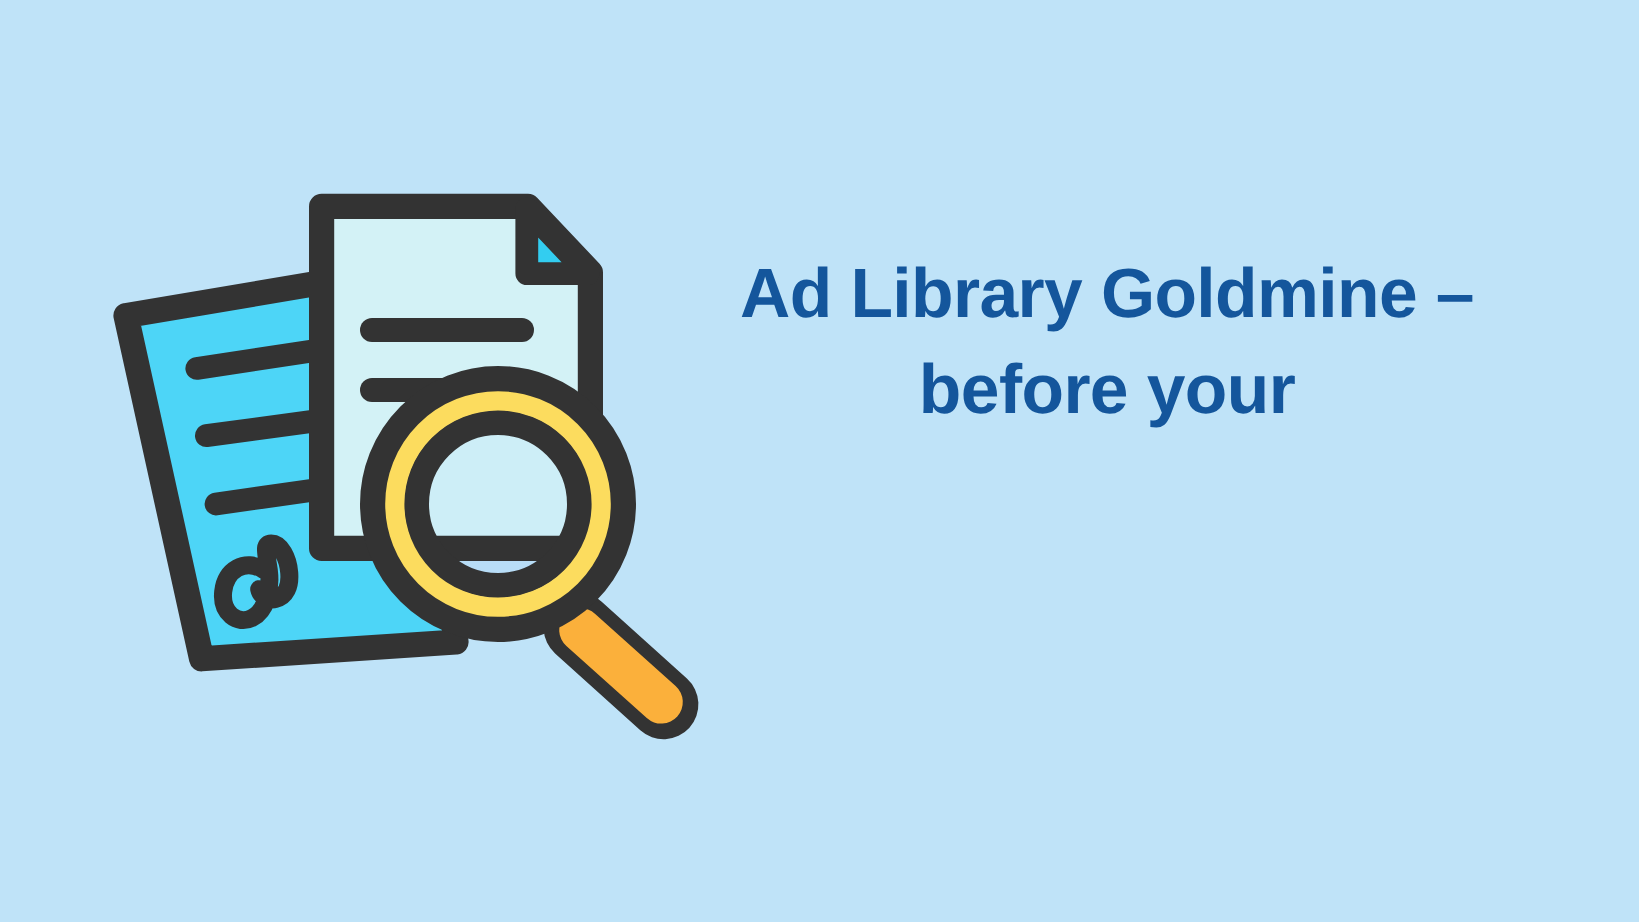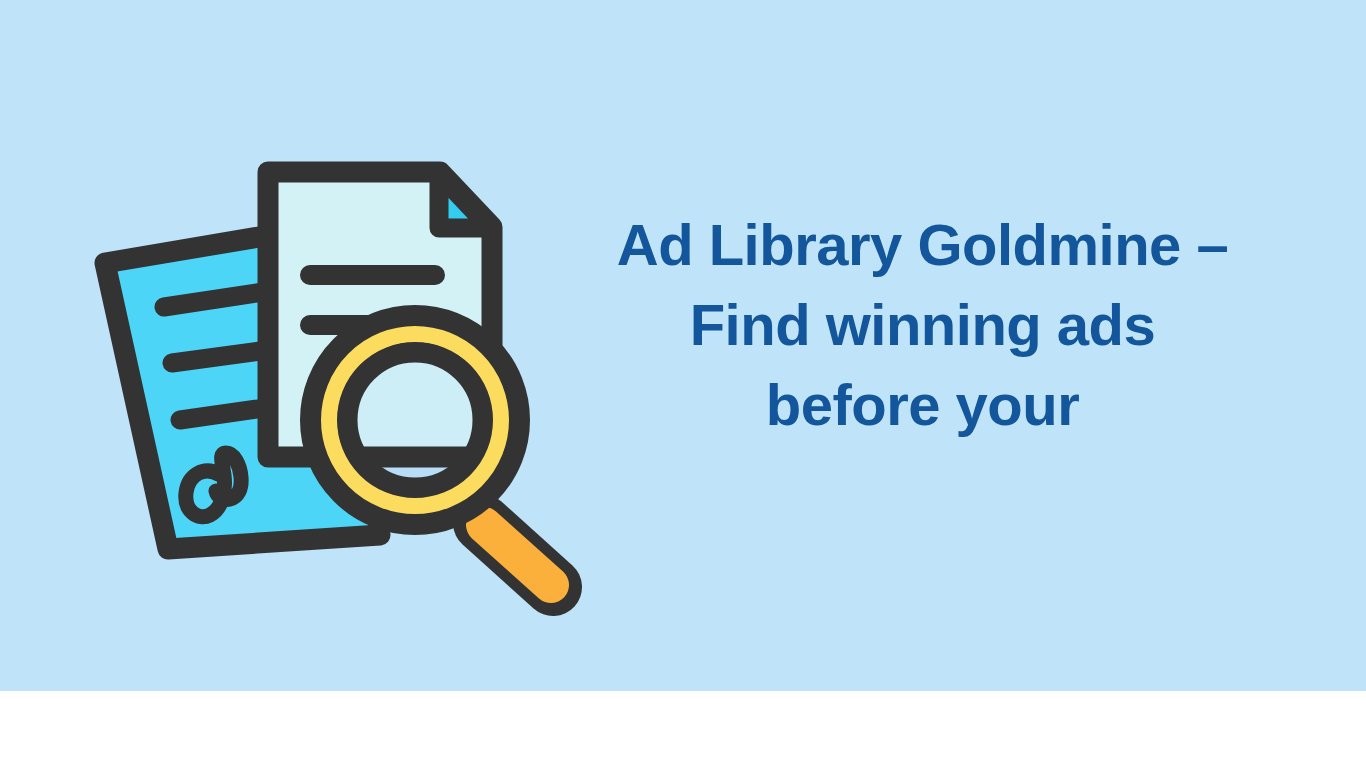--- a/index.html
+++ b/index.html
@@ -8,21 +8,21 @@
   }
   body {
     width: 1366px;
     height: 768px;
     overflow: hidden;
     font-family: "Liberation Sans", sans-serif;
   }
   #slide {
     position: relative;
     width: 1366px;
-    height: 691px;
+    height: 768px;
     background: #bfe3f8;
     overflow: hidden;
   }
   #illustration {
     position: absolute;
     left: 80px;
     top: 135px;
     width: 540px;
     height: 500px;
   }
@@ -100,17 +100,16 @@
         <circle cx="335" cy="285" r="91" fill="none" stroke="#fcdc5e" stroke-width="26"></circle>
 
         <circle cx="335" cy="285" r="104.5" fill="none" stroke="#333333" stroke-width="21"></circle>
       </g>
 
     </svg>
   </div>
 
   <div id="headline">
     <span class="hl-line">Ad Library Goldmine –</span>
-    <span class="hl-line">Find winning ads</span>
     <span class="hl-line">before your</span>
   </div>
 
 </div>
 
 </body></html>

